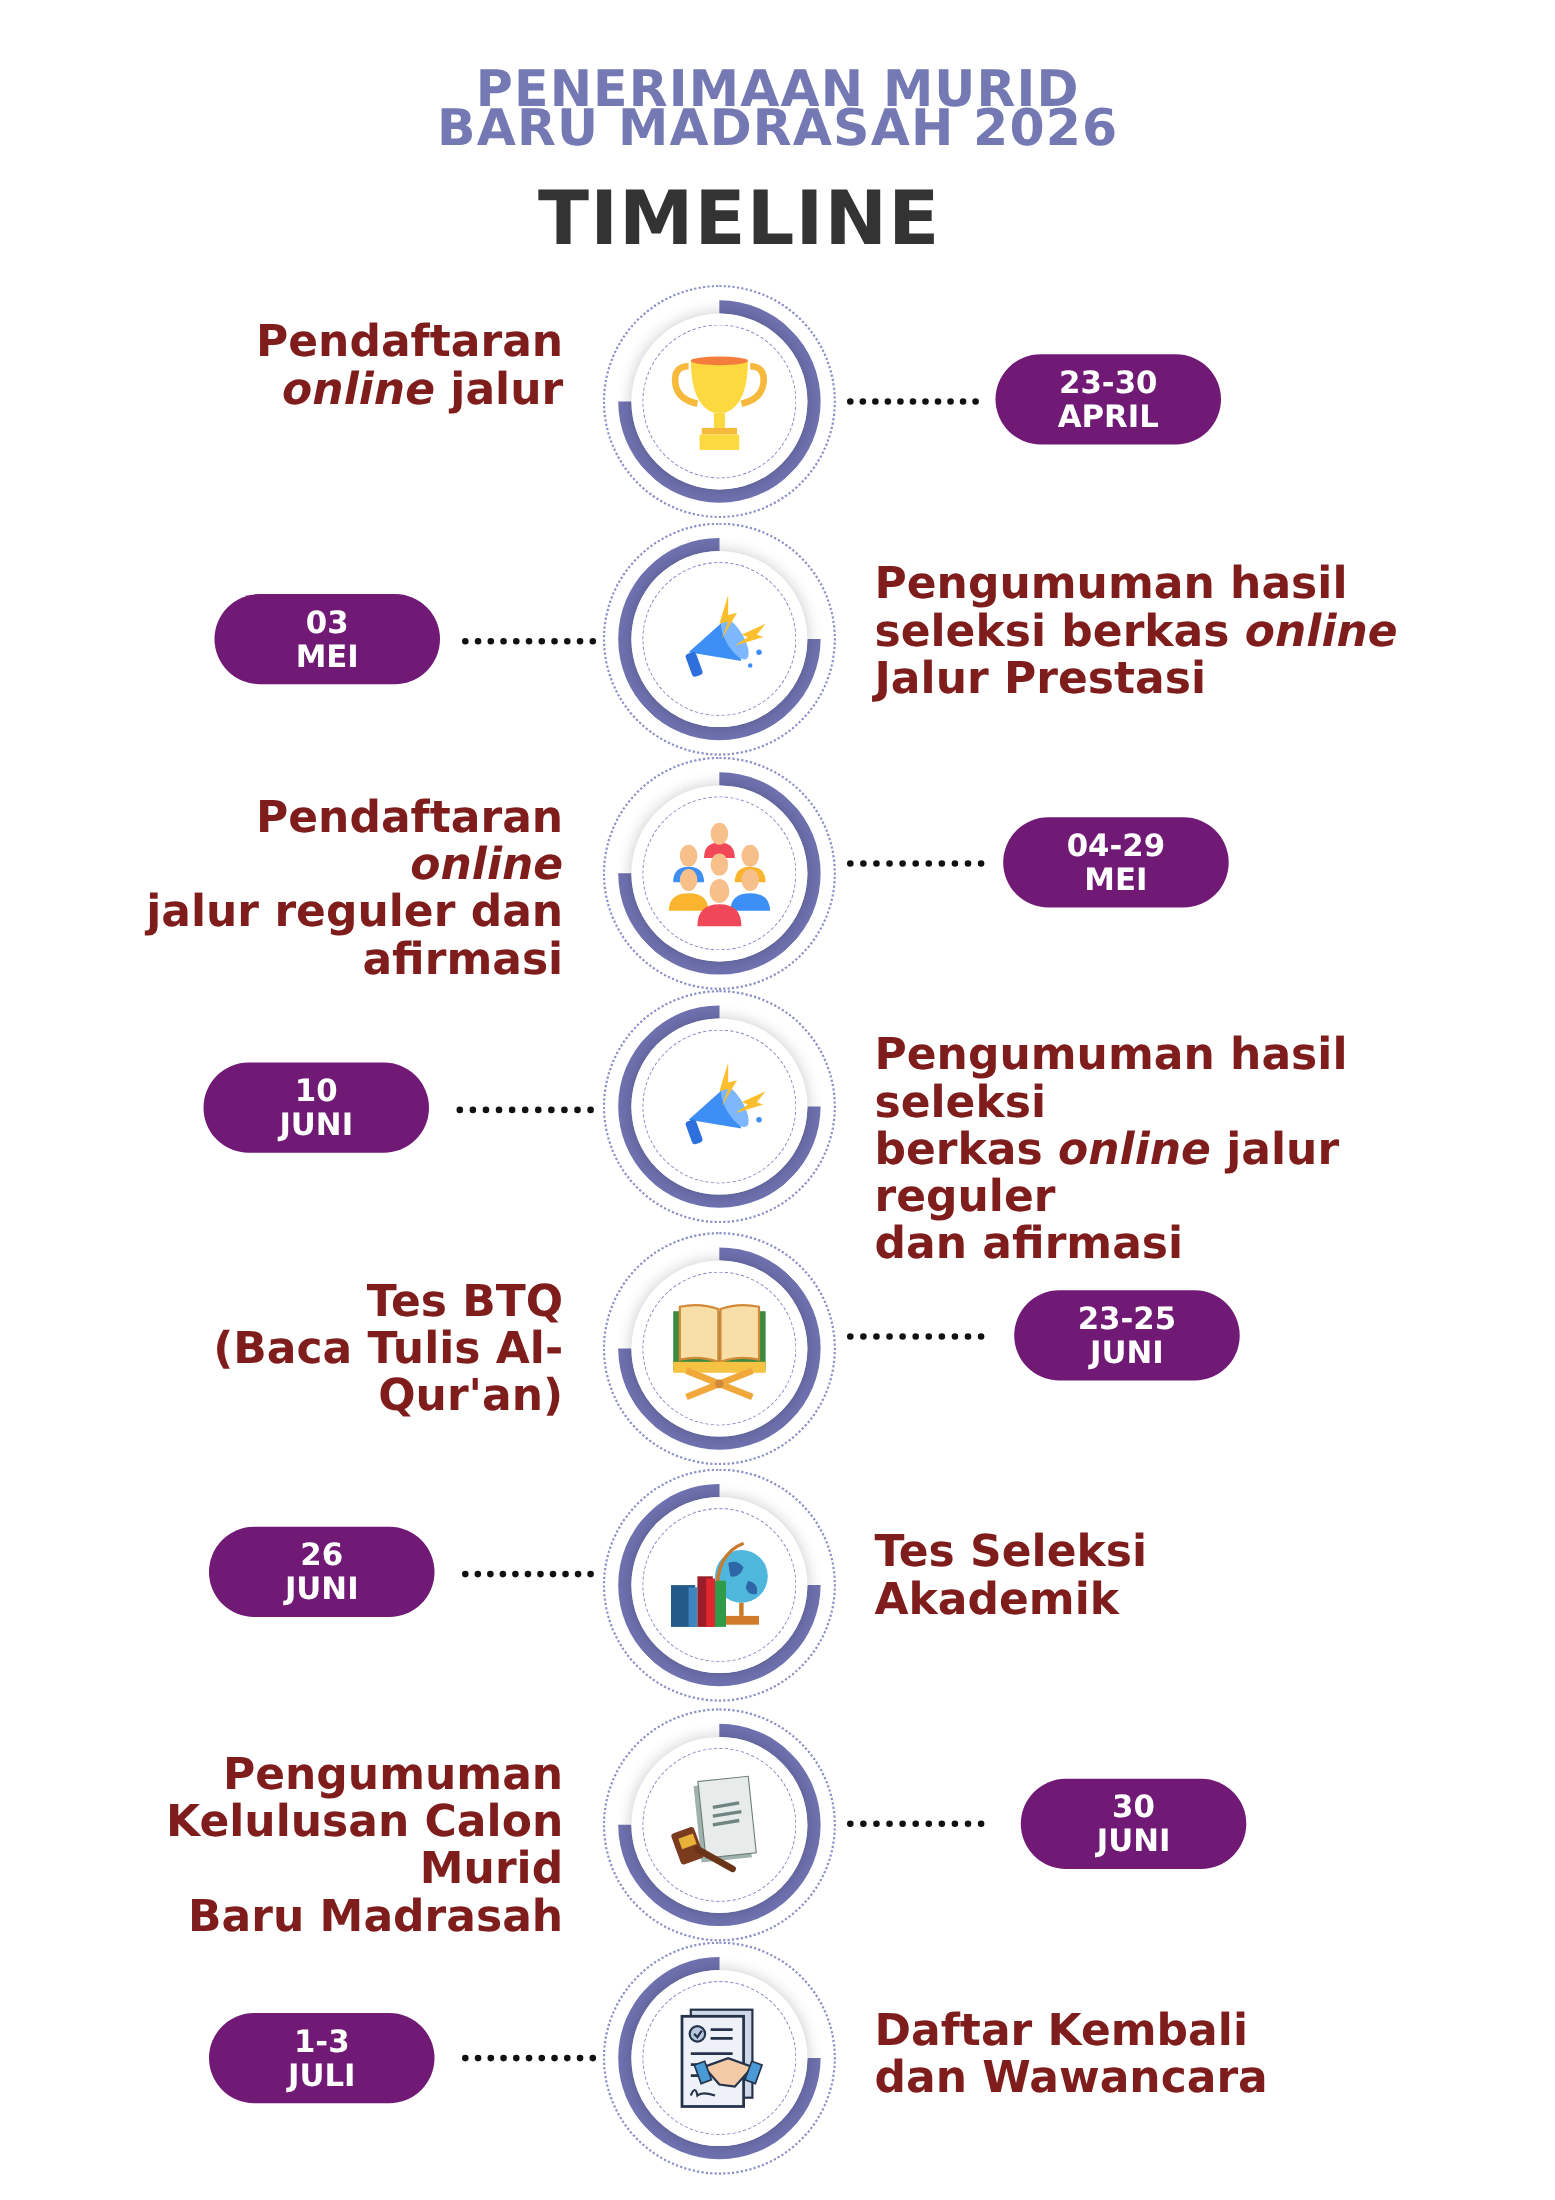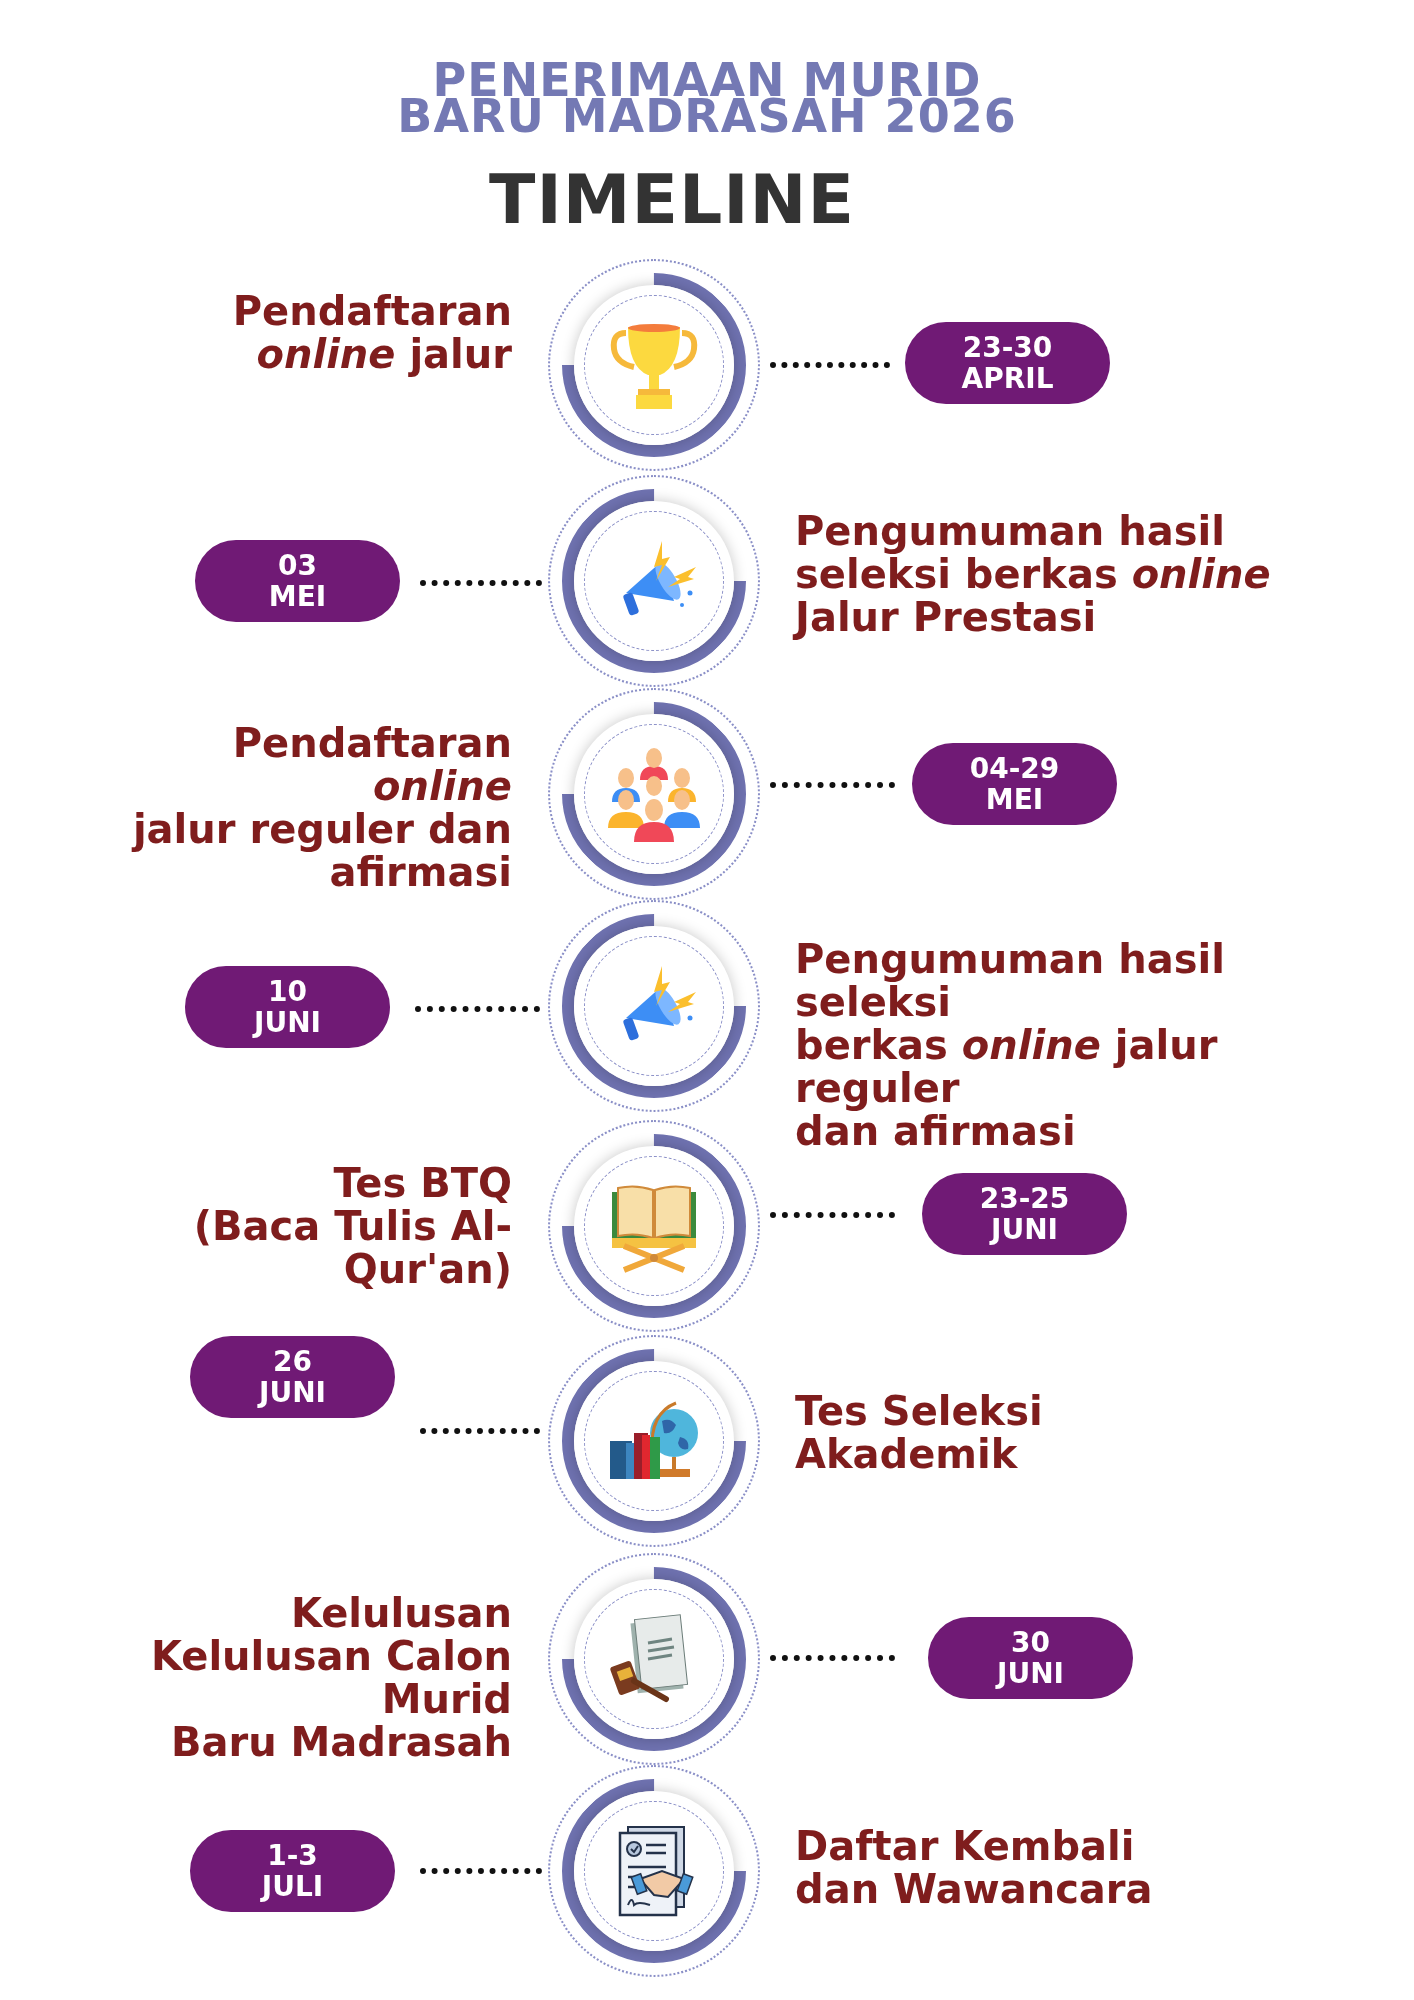--- a/index.html
+++ b/index.html
@@ -183,21 +183,21 @@
     </div>
   </div>
   <div class="dots" style="left:770px; top:1212px; width:125px;"></div>
   <div class="badge" style="left:922px; top:1173px;">
     <div>23-25</div>
       <div>JUNI</div>
   </div>
 </div>
 
 <div>
-  <div class="badge" style="left:190px; top:1336px;">
+  <div class="badge" style="left:190px; top:1388px;">
     <div>26</div>
       <div>JUNI</div>
   </div>
   <div class="dots" style="left:420px; top:1428px; width:120px;"></div>
   <div class="circle-wrap" style="left:548px; top:1335px;">
     <div class="outer-dotted"></div>
       <div class="arc left"></div>
     <div class="inner">
         <div class="inner-dash"></div>
       <svg class="icon" viewBox="0 0 100 100">
@@ -215,21 +215,21 @@
     </div>
   </div>
   <div class="desc right" style="left:795px; width:400px; top:1390px;">
     <div>Tes Seleksi</div>
     <div>Akademik</div>
   </div>
 </div>
 
 <div>
   <div class="desc left" style="left:30px; width:482px; top:1592px;">
-    <div>Kelulusan</div>
+    <div>Pengumuman</div>
     <div>Kelulusan Calon Murid</div>
     <div>Baru Madrasah</div>
   </div>
   <div class="circle-wrap" style="left:548px; top:1553px;">
     <div class="outer-dotted"></div>
       <div class="arc right"></div>
     <div class="inner">
         <div class="inner-dash"></div>
       <svg class="icon" viewBox="0 0 100 100">
         <rect x="30" y="12" width="46" height="70" transform="rotate(-6 53 47)" fill="#9fb2ad"></rect>

